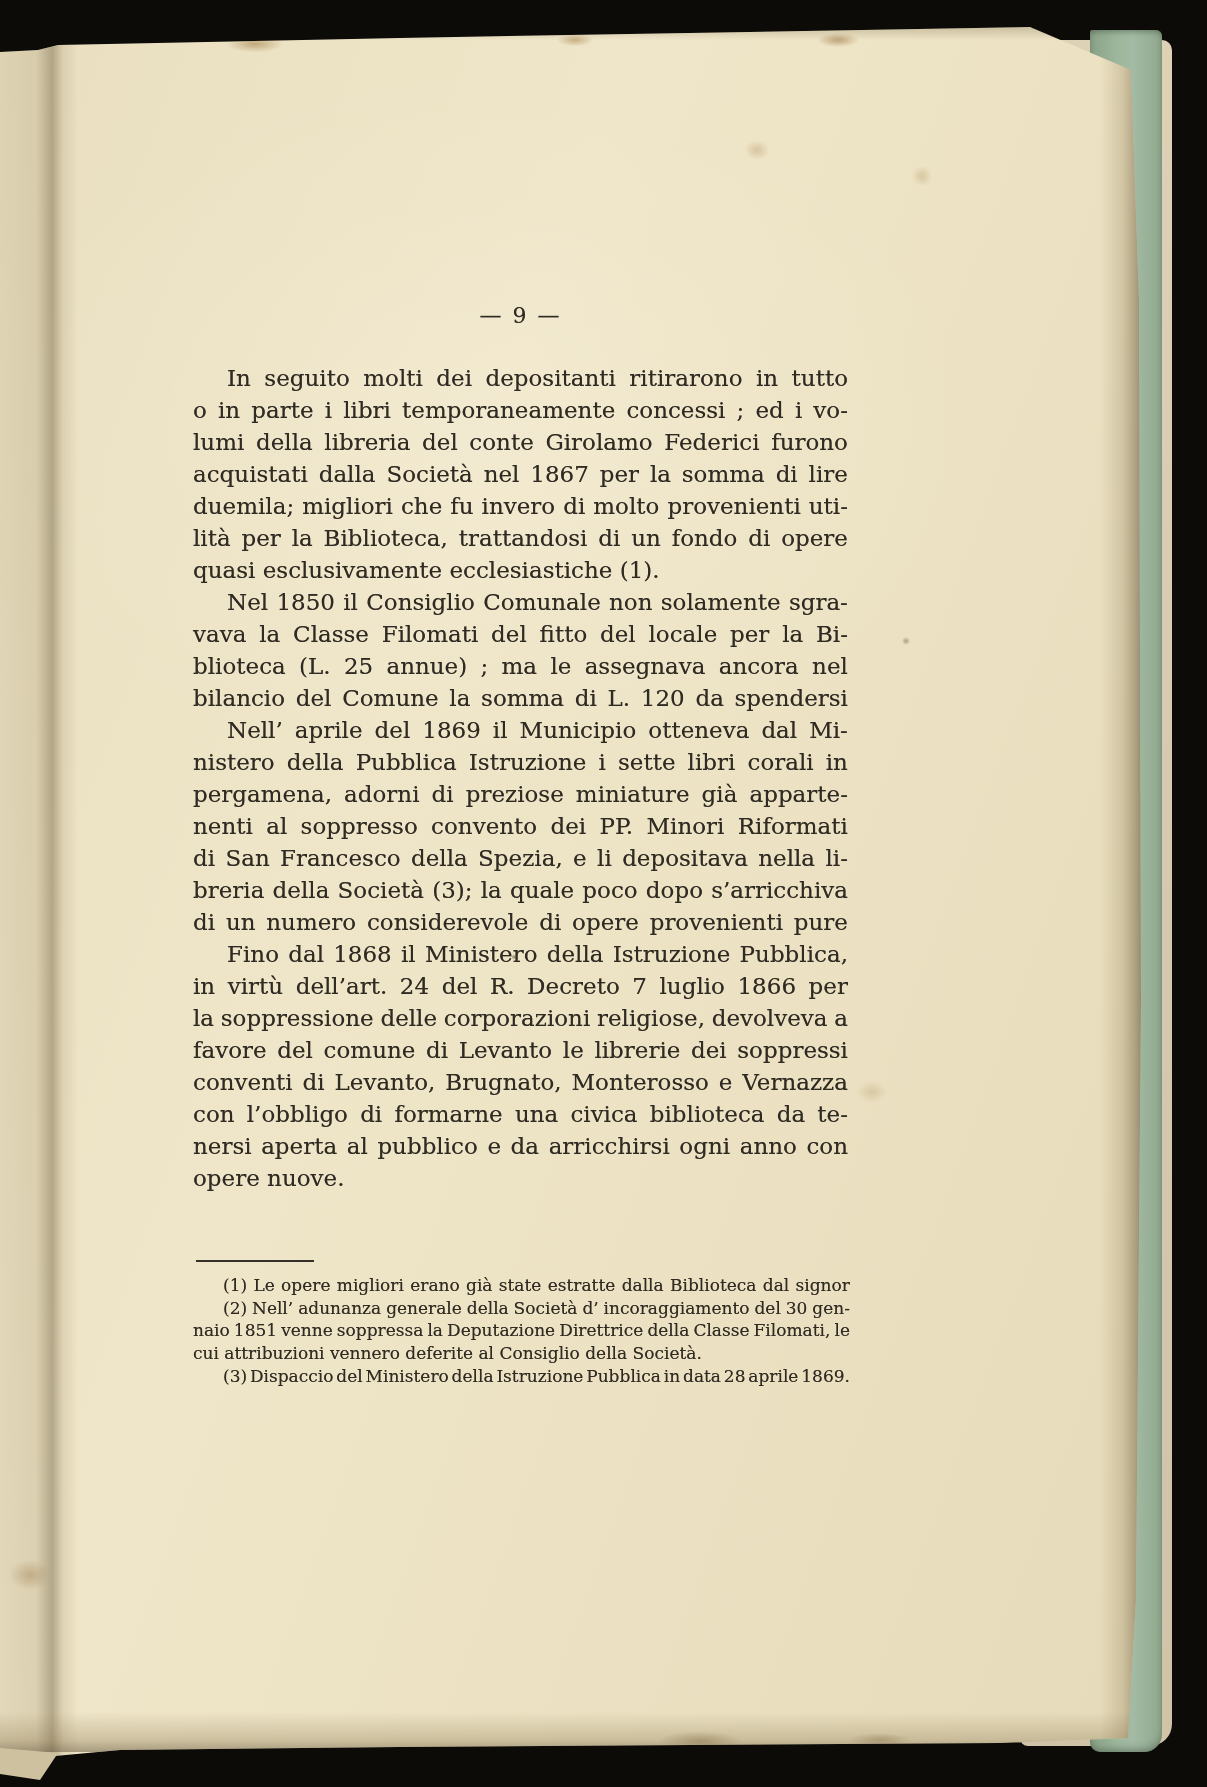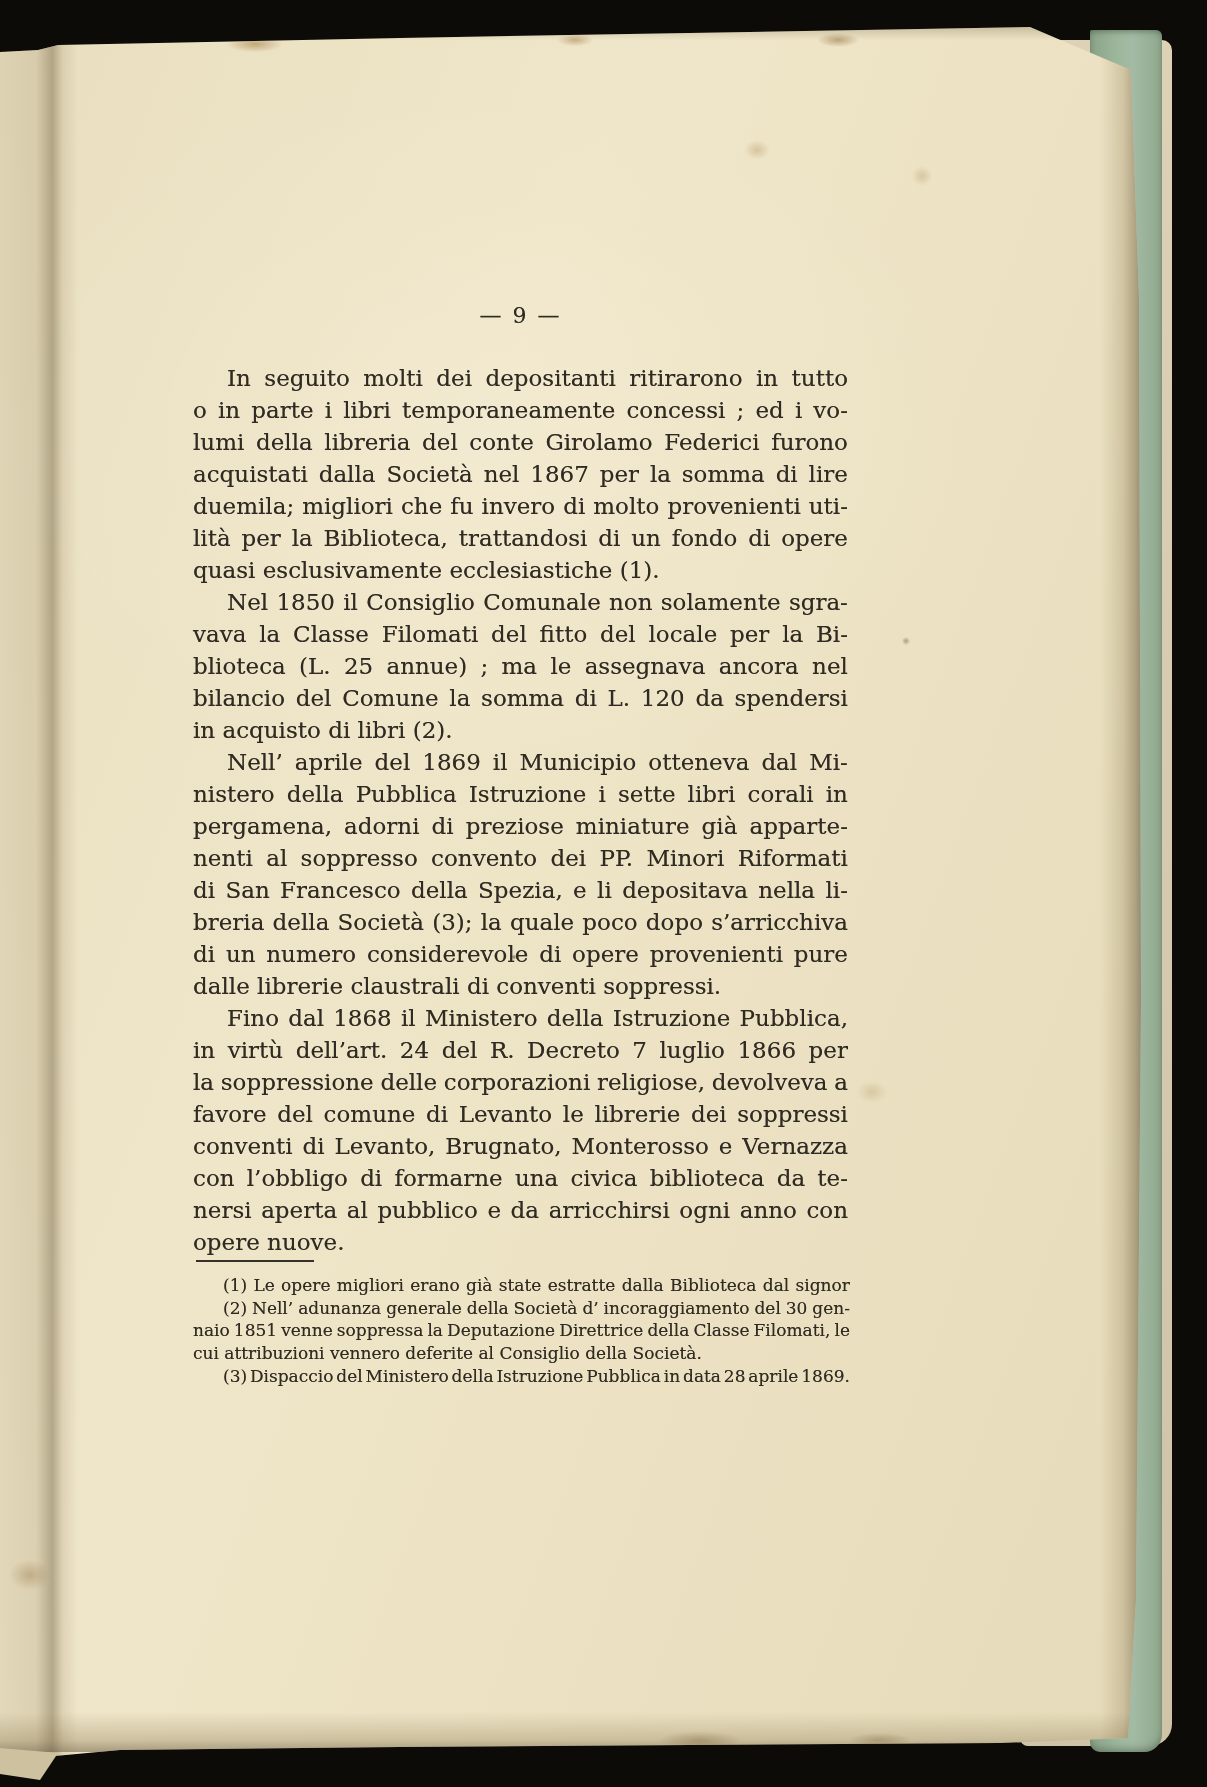--- a/index.html
+++ b/index.html
@@ -87,31 +87,29 @@
           <div class="line"><span>acquistati</span><span>dalla</span><span>Società</span><span>nel</span><span>1867</span><span>per</span><span>la</span><span>somma</span><span>di</span><span>lire</span></div>
           <div class="line"><span>duemila;</span><span>migliori</span><span>che</span><span>fu</span><span>invero</span><span>di</span><span>molto</span><span>provenienti</span><span>uti-</span></div>
           <div class="line"><span>lità</span><span>per</span><span>la</span><span>Biblioteca,</span><span>trattandosi</span><span>di</span><span>un</span><span>fondo</span><span>di</span><span>opere</span></div>
           <div class="line end"><span>quasi esclusivamente ecclesiastiche (1).</span></div>
         </div>
         <div class="para">
           <div class="line ind"><span>Nel</span><span>1850</span><span>il</span><span>Consiglio</span><span>Comunale</span><span>non</span><span>solamente</span><span>sgra-</span></div>
           <div class="line"><span>vava</span><span>la</span><span class="it">Classe</span><span class="it">Filomati</span><span>del</span><span>fitto</span><span>del</span><span>locale</span><span>per</span><span>la</span><span>Bi-</span></div>
           <div class="line"><span>blioteca</span><span>(L.</span><span>25</span><span>annue)</span><span>;</span><span>ma</span><span>le</span><span>assegnava</span><span>ancora</span><span>nel</span></div>
           <div class="line"><span>bilancio</span><span>del</span><span>Comune</span><span>la</span><span>somma</span><span>di</span><span>L.</span><span>120</span><span>da</span><span>spendersi</span></div>
-          <div class="line end"><span>in acquisto di libri (2).</span></div>
         </div>
         <div class="para">
           <div class="line ind"><span>Nell’</span><span>aprile</span><span>del</span><span>1869</span><span>il</span><span>Municipio</span><span>otteneva</span><span>dal</span><span>Mi-</span></div>
           <div class="line"><span>nistero</span><span>della</span><span>Pubblica</span><span>Istruzione</span><span>i</span><span>sette</span><span>libri</span><span>corali</span><span>in</span></div>
           <div class="line"><span>pergamena,</span><span>adorni</span><span>di</span><span>preziose</span><span>miniature</span><span>già</span><span>apparte-</span></div>
           <div class="line"><span>nenti</span><span>al</span><span>soppresso</span><span>convento</span><span>dei</span><span>PP.</span><span>Minori</span><span>Riformati</span></div>
           <div class="line"><span>di</span><span>San</span><span>Francesco</span><span>della</span><span>Spezia,</span><span>e</span><span>li</span><span>depositava</span><span>nella</span><span>li-</span></div>
           <div class="line"><span>breria</span><span>della</span><span>Società</span><span>(3);</span><span>la</span><span>quale</span><span>poco</span><span>dopo</span><span>s’arricchiva</span></div>
           <div class="line"><span>di</span><span>un</span><span>numero</span><span>considerevole</span><span>di</span><span>opere</span><span>provenienti</span><span>pure</span></div>
-          <div class="line end"><span>dalle librerie claustrali di conventi soppressi.</span></div>
         </div>
         <div class="para">
           <div class="line ind"><span>Fino</span><span>dal</span><span>1868</span><span>il</span><span>Ministero</span><span>della</span><span>Istruzione</span><span>Pubblica,</span></div>
           <div class="line"><span>in</span><span>virtù</span><span>dell’art.</span><span>24</span><span>del</span><span>R.</span><span>Decreto</span><span>7</span><span>luglio</span><span>1866</span><span>per</span></div>
           <div class="line"><span>la</span><span>soppressione</span><span>delle</span><span>corporazioni</span><span>religiose,</span><span>devolveva</span><span>a</span></div>
           <div class="line"><span>favore</span><span>del</span><span>comune</span><span>di</span><span>Levanto</span><span>le</span><span>librerie</span><span>dei</span><span>soppressi</span></div>
           <div class="line"><span>conventi</span><span>di</span><span>Levanto,</span><span>Brugnato,</span><span>Monterosso</span><span>e</span><span>Vernazza</span></div>
           <div class="line"><span>con</span><span>l’obbligo</span><span>di</span><span>formarne</span><span>una</span><span>civica</span><span>biblioteca</span><span>da</span><span>te-</span></div>
           <div class="line"><span>nersi</span><span>aperta</span><span>al</span><span>pubblico</span><span>e</span><span>da</span><span>arricchirsi</span><span>ogni</span><span>anno</span><span>con</span></div>
           <div class="line end"><span>opere nuove.</span></div>

